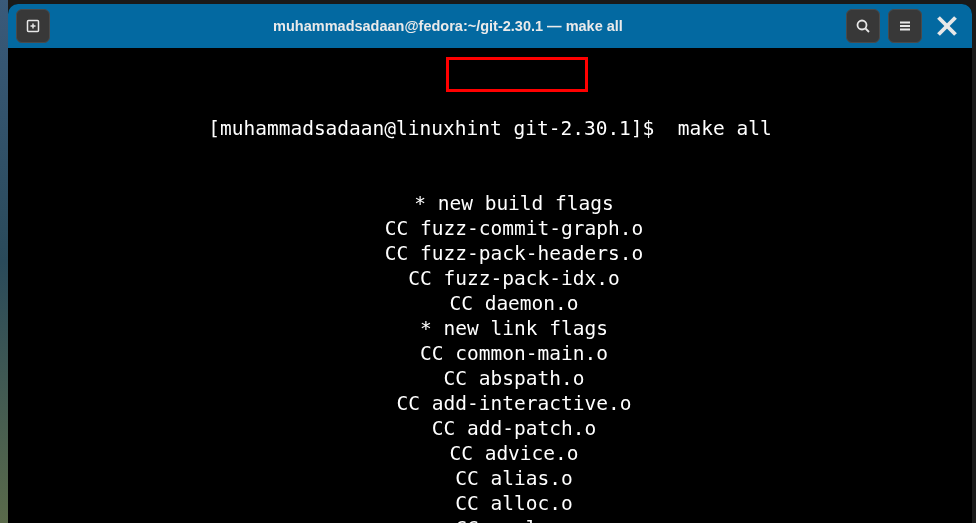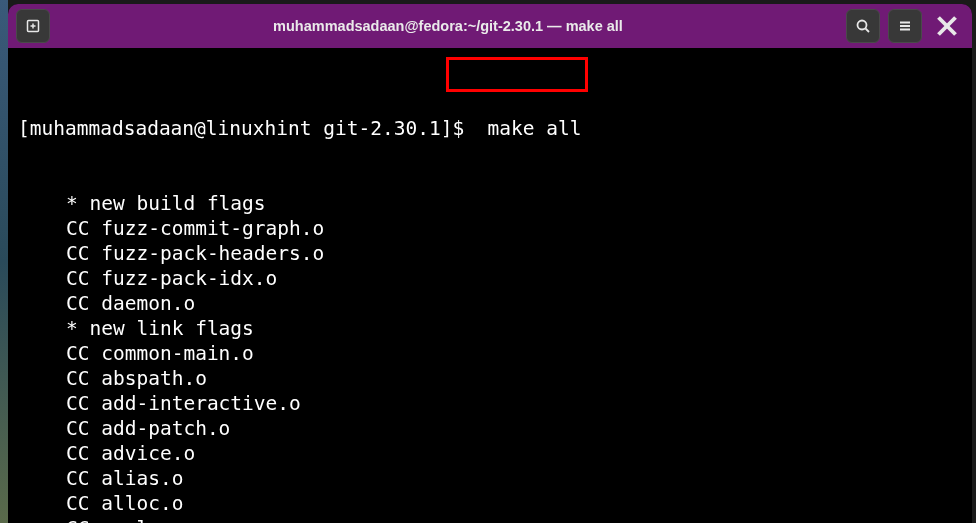--- a/index.html
+++ b/index.html
@@ -22,21 +22,21 @@
       left: 8px; top: 4px;
       right: 4px; bottom: 0;
       background: #000;
       border-radius: 10px 10px 0 0;
       overflow: hidden;
       display: flex;
       flex-direction: column;
     }
     .titlebar {
       height: 44px;
-      background: #701a75;
+      background: #0369a1;
       display: flex;
       align-items: center;
       padding: 0 8px;
       gap: 8px;
     }
     .tb-btn {
       width: 34px; height: 34px;
       border-radius: 6px;
       background: #383838;
       border: 1px solid #4a4a4a;
@@ -66,20 +66,21 @@
       flex: 1;
       background: #000;
       padding: 18px 10px 0 10px;
       font-family: "DejaVu Sans Mono", "Liberation Mono", Consolas, monospace;
       font-size: 19.5px;
       line-height: 25px;
       color: #fff;
       white-space: pre;
       overflow: hidden;
       position: relative;
+      text-align: center;
     }
     .prompt-line { position: relative; }
     .highlight-box {
       position: absolute;
       border: 3px solid #ff0000;
       pointer-events: none;
     }
     .output-line { padding-left: 48px; }
   </style>
 </head>

